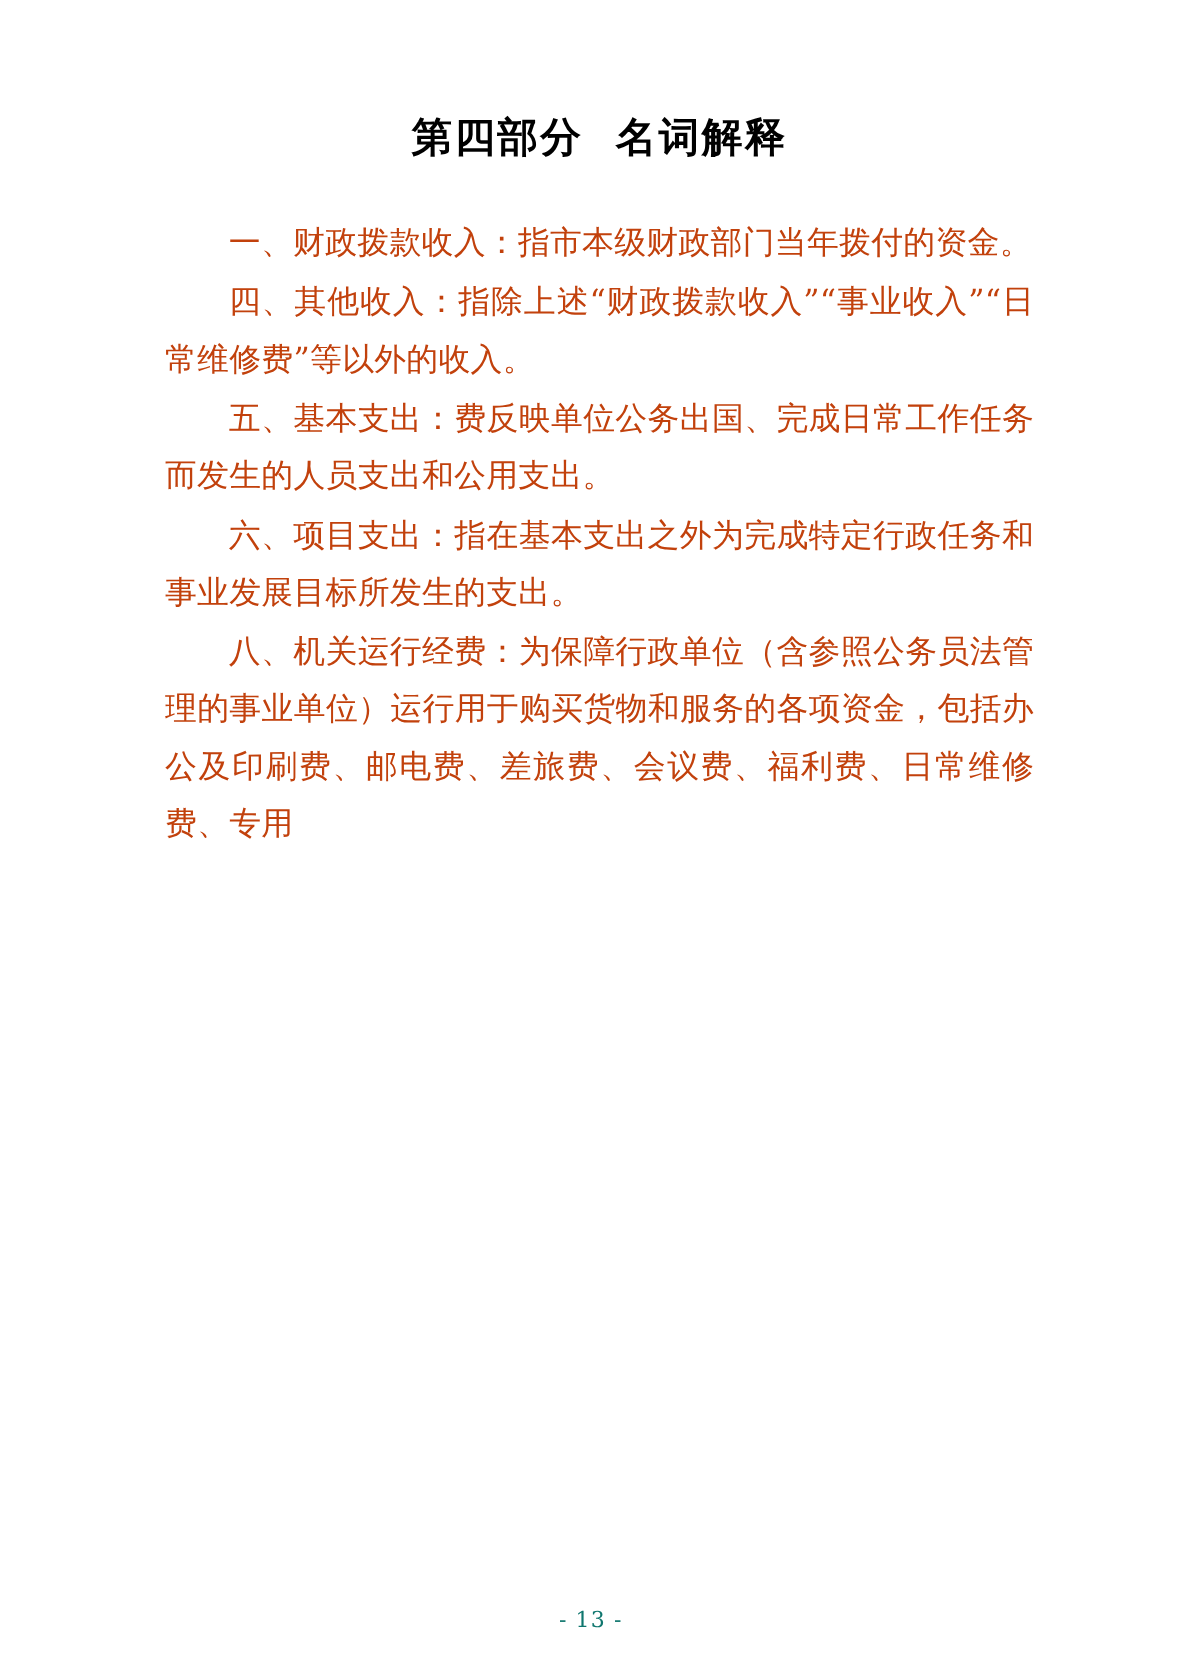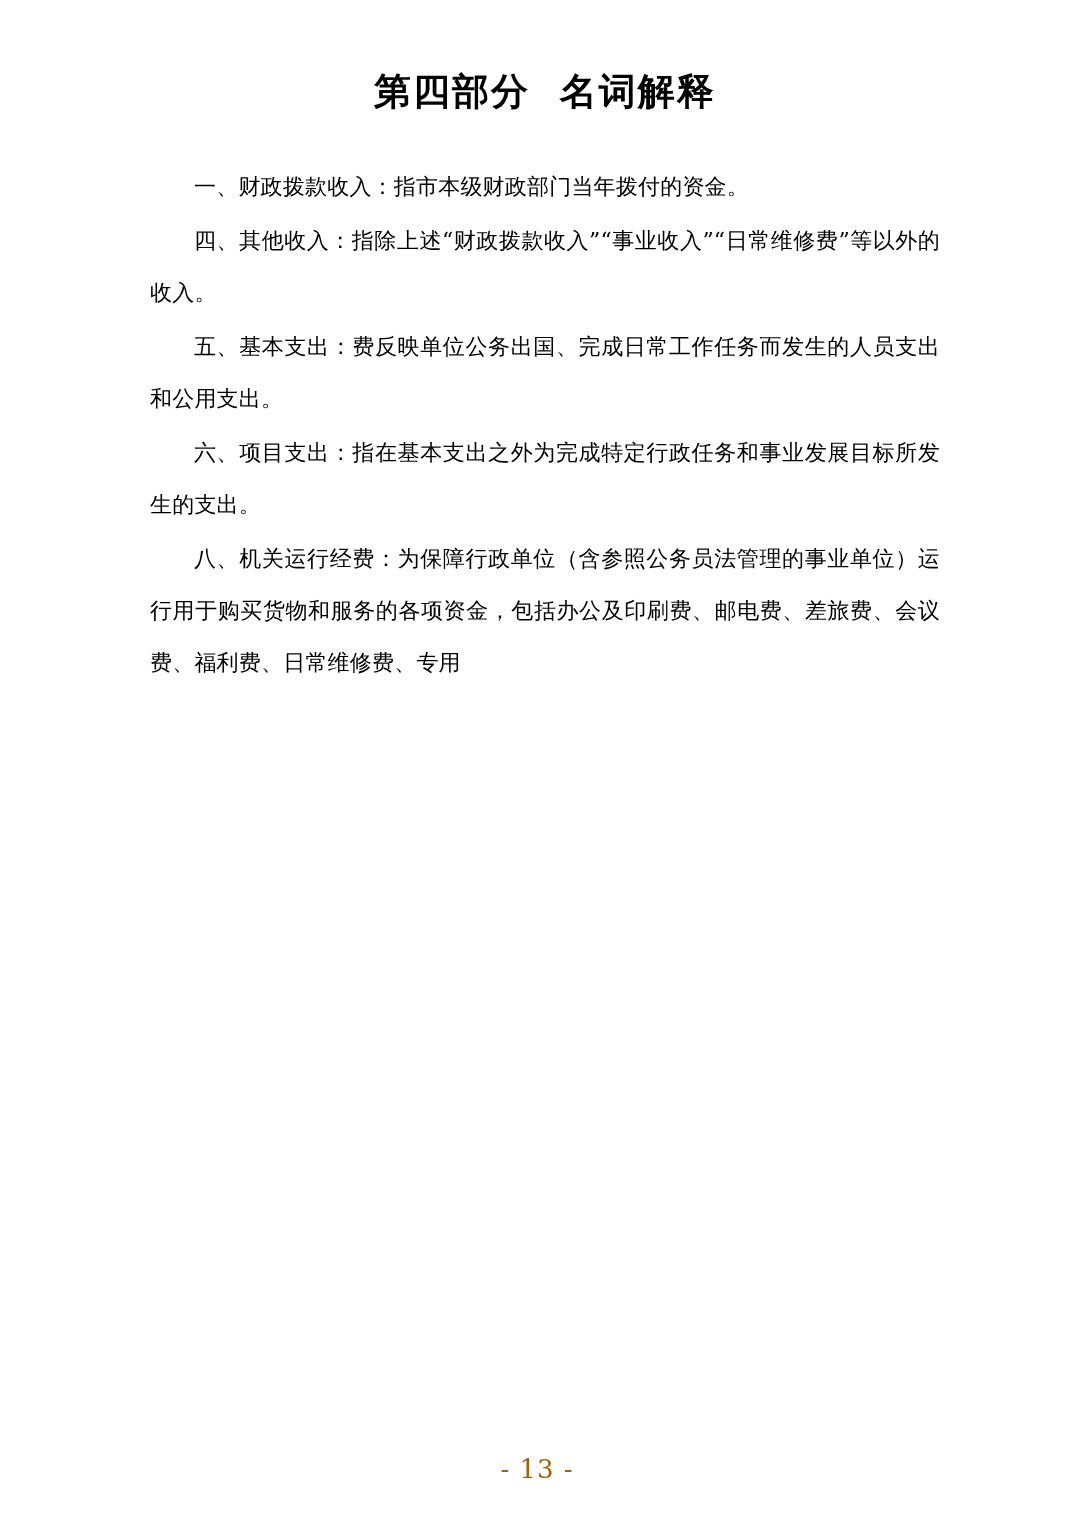--- a/index.html
+++ b/index.html
@@ -17,55 +17,55 @@
     overflow: hidden;
   }
   .content {
     position: absolute;
     left: 150px;
     top: 0;
     width: 790px;
   }
   .doc-title {
     margin: 0;
-    padding-top: 67px;
+    padding-top: 100px;
     text-align: center;
     font-family: "DejaVu Serif", "Liberation Serif", serif;
     font-size: 37px;
     font-weight: 700;
     letter-spacing: 2px;
     color: #000000;
     white-space: pre;
   }
   .body-text {
     margin-top: 44px;
   }
   .para {
     margin: 0 0 2px 0;
     font-family: "DejaVu Serif", "Liberation Serif", serif;
-    font-size: 22px;
+    font-size: 29px;
     line-height: 52px;
-    color: #000000;
+    color: #c2410c;
     text-align: justify;
     text-justify: inter-ideograph;
     text-indent: 2em;
     letter-spacing: 0.2px;
   }
   .para.just-all {
     text-align: justify;
   }
   .page-number {
     position: absolute;
     left: 0;
     right: 0;
     bottom: 36px;
     text-align: center;
     font-family: "DejaVu Serif", "Liberation Serif", serif;
-    font-size: 26px;
-    color: #a16207;
+    font-size: 20px;
+    color: #0f766e;
     letter-spacing: 1px;
   }
 </style>
 </head>
 <body>
 
 <div class="page">
   <div class="content">
     <h1 class="doc-title">第四部分  名词解释</h1>
     <div class="body-text">

